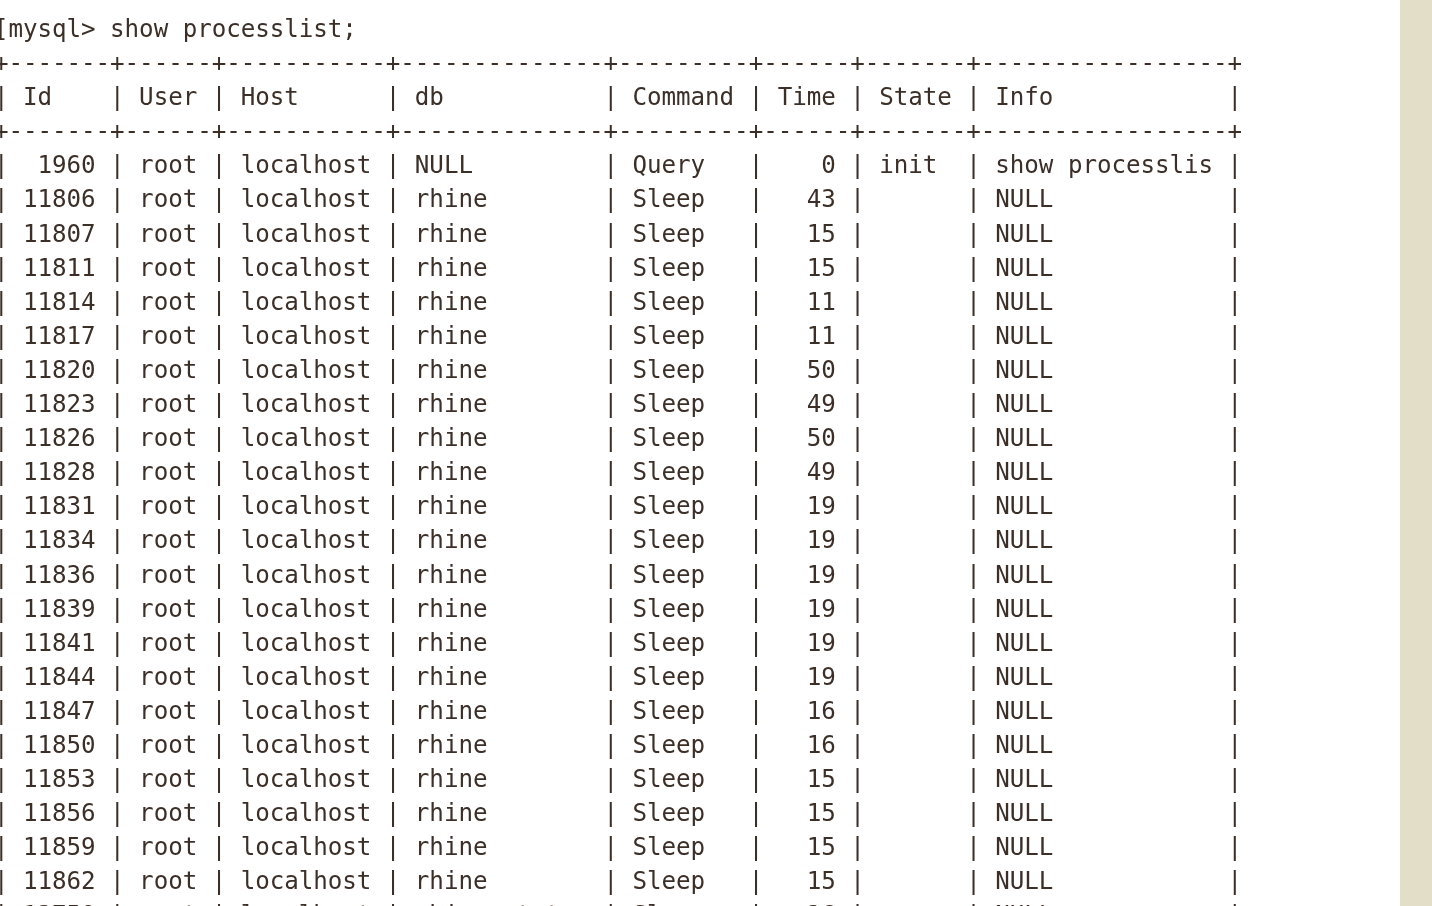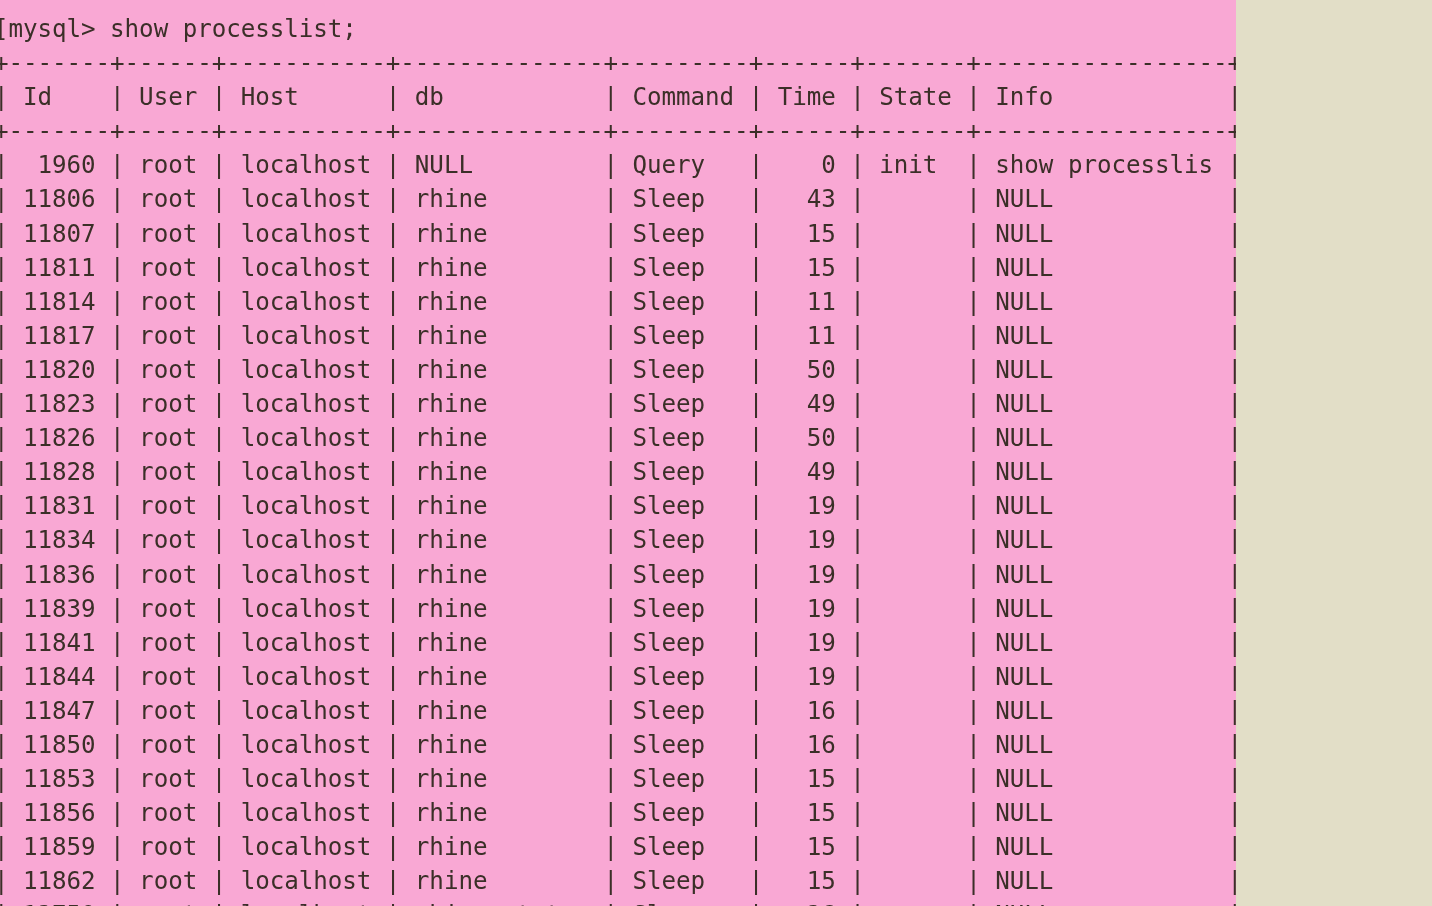--- a/index.html
+++ b/index.html
@@ -6,23 +6,23 @@
   * { box-sizing: border-box; }
   html, body {
     margin: 0;
     padding: 0;
     width: 1432px;
     height: 906px;
     overflow: hidden;
     background: #e2dec7;
   }
   #terminal {
-    width: 1236px;
+    width: 1400px;
     height: 906px;
-    background: #f9a8d4;
+    background: #ffffff;
     color: #3b2f28;
     font-family: "DejaVu Sans Mono", "Liberation Mono", monospace;
     font-size: 24.2px;
     line-height: 34.1px;
     letter-spacing: -0.05px;
     padding: 12px 0 0 0;
     overflow: hidden;
     position: relative;
   }
   .line {

